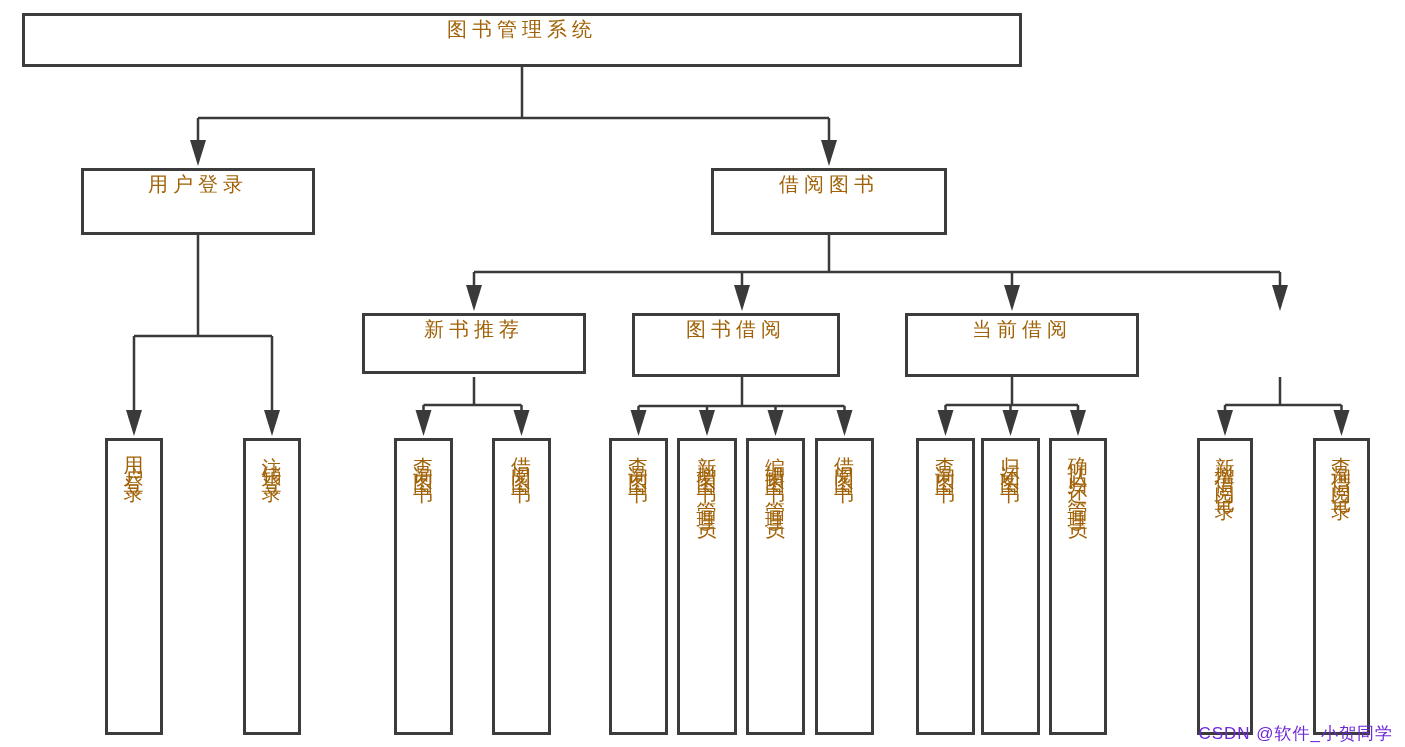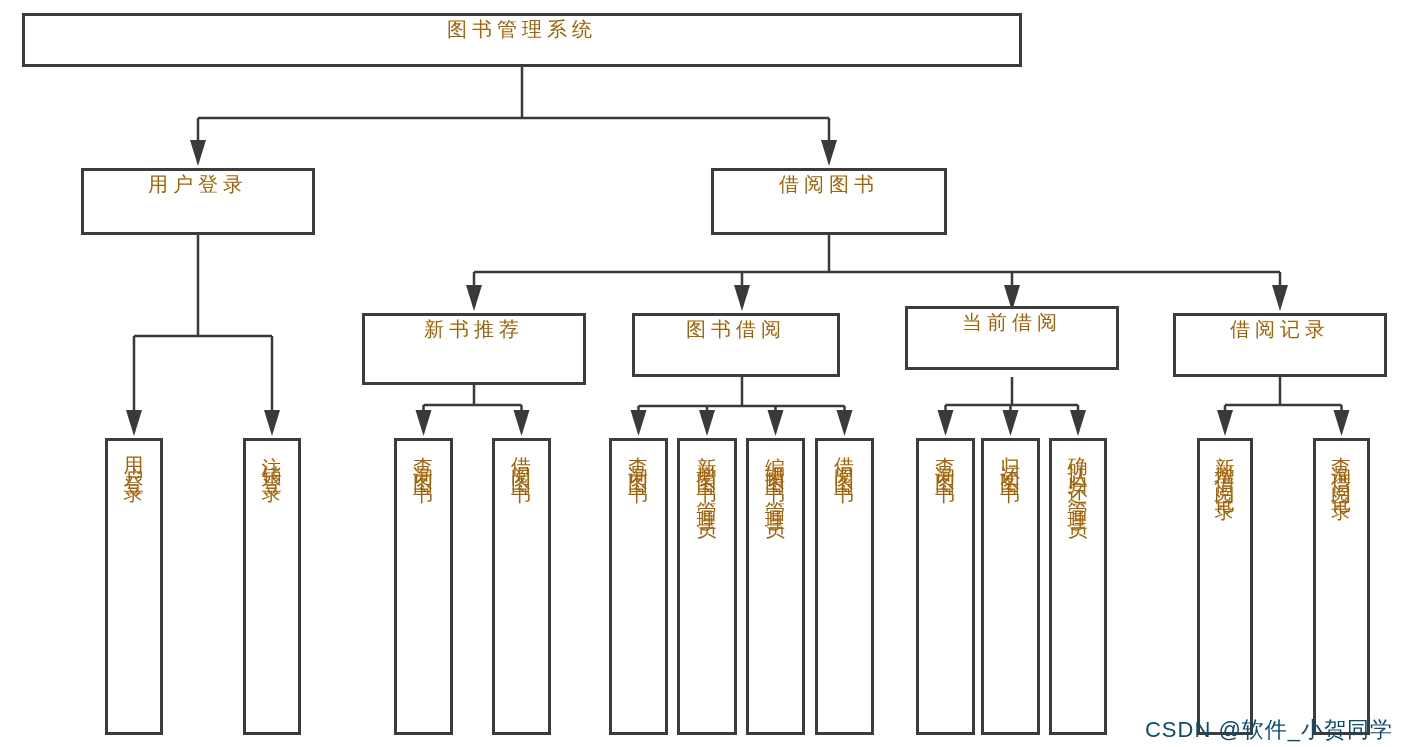--- a/index.html
+++ b/index.html
@@ -32,23 +32,23 @@
     text-orientation: mixed;
     font-size: 20px;
     letter-spacing: 9px;
     line-height: 1.1;
     white-space: nowrap;
   }
   .watermark {
     position: absolute;
     right: 12px;
     bottom: 2px;
-    font-size: 22px;
+    font-size: 17px;
     letter-spacing: 1px;
-    color: #0c4a6e;
+    color: #6d28d9;
     white-space: nowrap;
   }
 </style>
 </head>
 <body>
 
 <div id="canvas">
 
   <svg id="connectors" viewBox="0 0 1405 747" xmlns="http://www.w3.org/2000/svg">
     <path fill="none" stroke="#3a3a3a" stroke-width="2.5" d="
@@ -112,31 +112,28 @@
     <span>图书管理系统</span>
   </div>
 
   <div class="node hnode" style="left:81px; top:168px; width:234px; height:67px;">
     <span>用户登录</span>
   </div>
   <div class="node hnode" style="left:711px; top:168px; width:236px; height:67px;">
     <span>借阅图书</span>
   </div>
 
-  <div class="node hnode" style="left:362px; top:313px; width:224px; height:72px;font-family:Liberation Mono, monospace;">
+  <div class="node hnode" style="left:362px; top:313px; width:224px; height:61px;font-family:Liberation Mono, monospace;">
     <span>新书推荐</span>
   </div>
   <div class="node hnode" style="left:632px; top:313px; width:208px; height:64px;">
     <span>图书借阅</span>
   </div>
-  <div class="node hnode" style="left:905px; top:306px; width:214px; height:64px;">
+  <div class="node hnode" style="left:905px; top:313px; width:234px; height:64px;">
     <span>当前借阅</span>
-  </div>
-  <div class="node hnode" style="left:1173px; top:313px; width:214px; height:64px;">
-    <span>借阅记录</span>
   </div>
 
   <div class="node vnode" style="left:105px; top:438px; width:58px; height:297px;">
     <span class="vtext">用户登录</span>
   </div>
   <div class="node vnode" style="left:243px; top:438px; width:58px; height:297px;">
     <span class="vtext">注销登录</span>
   </div>
 
   <div class="node vnode" style="left:394px; top:438px; width:59px; height:297px;">

